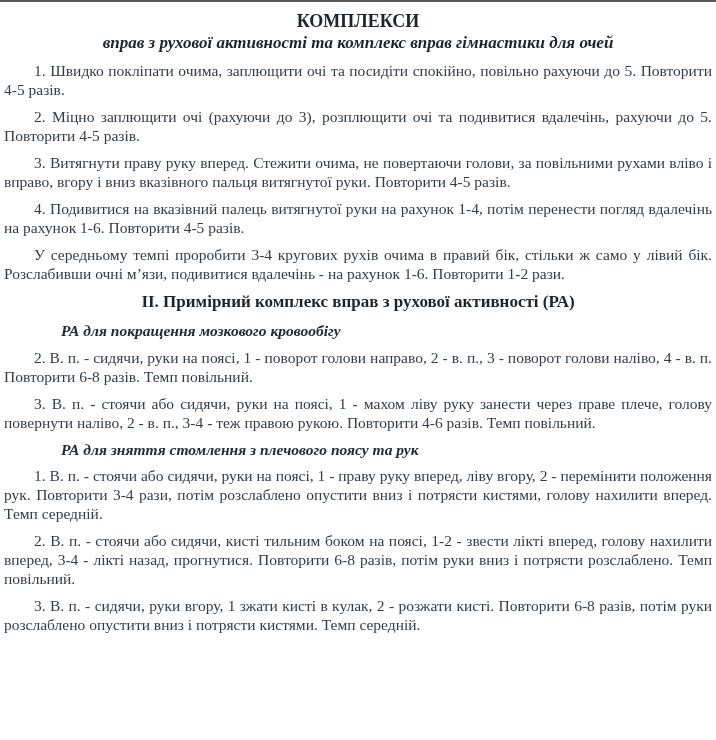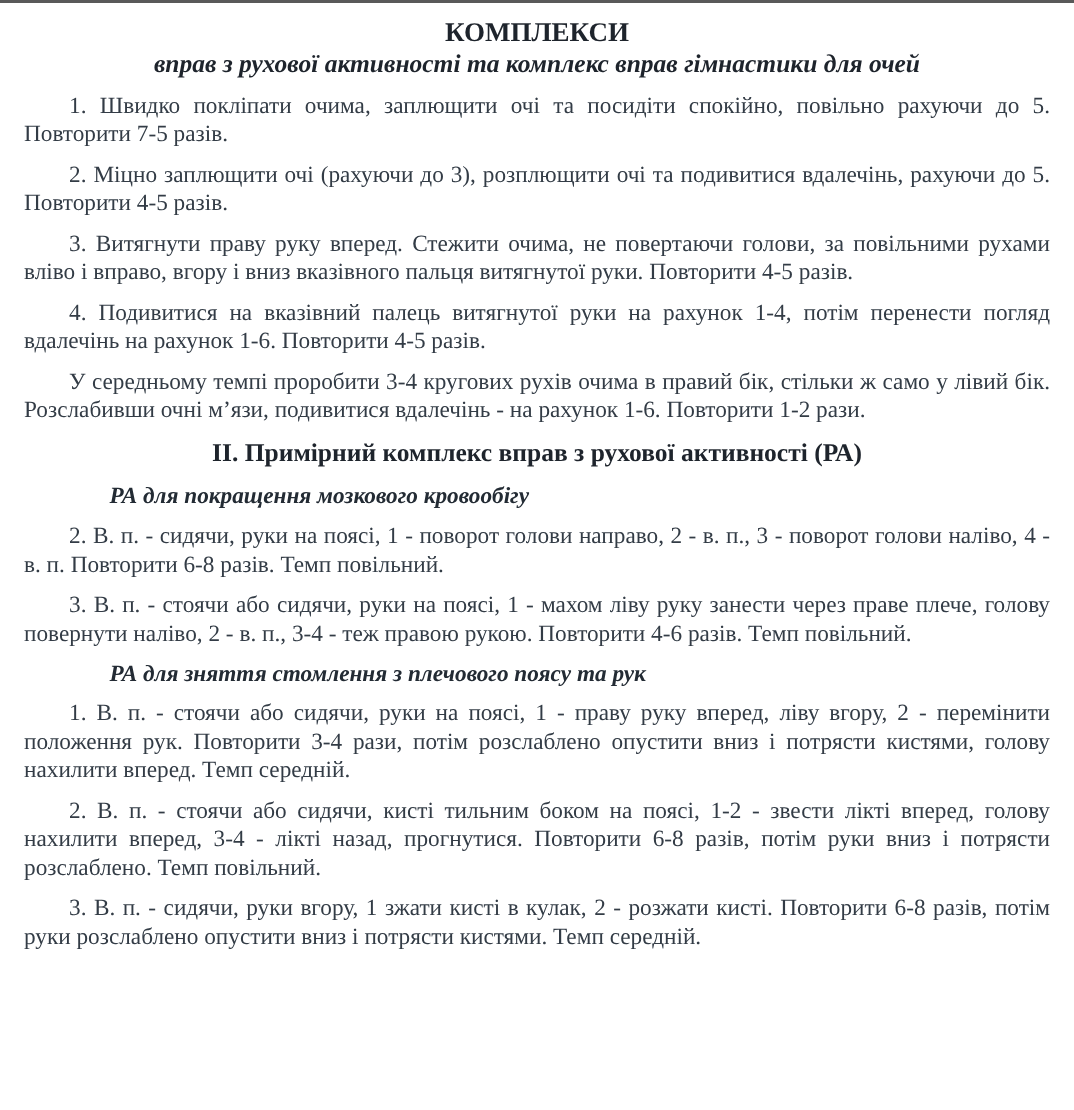--- a/index.html
+++ b/index.html
@@ -12,21 +12,21 @@
     height: 740px;
     overflow: hidden;
     font-family: "Liberation Serif", "DejaVu Serif", serif;
     color: #2e3742;
   }
   .page {
     box-sizing: border-box;
     width: 716px;
     height: 740px;
     border-top: 2px solid #595959;
-    padding: 0 16px;
+    padding: 0 4px;
     overflow: hidden;
   }
   .doc-title {
     margin: 8px 0 0 0;
     text-align: center;
     font-size: 18px;
     line-height: 22px;
     font-weight: bold;
     color: #1e242c;
   }
@@ -72,21 +72,21 @@
 </style>
 </head>
 <body>
 
 <div class="page">
 
   <h1 class="doc-title">КОМПЛЕКСИ</h1>
   <div class="doc-subtitle">вправ з рухової активності та комплекс вправ гімнастики для очей</div>
 
 
-  <p class="body-par first">1. Швидко покліпати очима, заплющити очі та посидіти спокійно, повільно рахуючи до 5. Повторити 7-5 разів.</p>
+  <p class="body-par first">1. Швидко покліпати очима, заплющити очі та посидіти спокійно, повільно рахуючи до 5. Повторити 4-5 разів.</p>
   <p class="body-par">2. Міцно заплющити очі (рахуючи до 3), розплющити очі та подивитися вдалечінь, рахуючи до 5. Повторити 4-5 разів.</p>
   <p class="body-par">3. Витягнути праву руку вперед. Стежити очима, не повертаючи голови, за повільними рухами вліво і вправо, вгору і вниз вказівного пальця витягнутої руки. Повторити 4-5 разів.</p>
   <p class="body-par">4. Подивитися на вказівний палець витягнутої руки на рахунок 1-4, потім перенести погляд вдалечінь на рахунок 1-6. Повторити 4-5 разів.</p>
   <p class="body-par">У середньому темпі проробити 3-4 кругових рухів очима в правий бік, стільки ж само у лівий бік. Розслабивши очні м’язи, подивитися вдалечінь - на рахунок 1-6. Повторити 1-2 рази.</p>
 
   <h2 class="section-heading second">II. Примірний комплекс вправ з рухової активності (РА)</h2>
 
   <h3 class="subsection-heading">РА для покращення мозкового кровообігу</h3>
   <p class="body-par">2. В. п. - сидячи, руки на поясі, 1 - поворот голови направо, 2 - в. п., 3 - поворот голови наліво, 4 - в. п. Повторити 6-8 разів. Темп повільний.</p>
   <p class="body-par">3. В. п. - стоячи або сидячи, руки на поясі, 1 - махом ліву руку занести через праве плече, голову повернути наліво, 2 - в. п., 3-4 - теж правою рукою. Повторити 4-6 разів. Темп повільний.</p>

